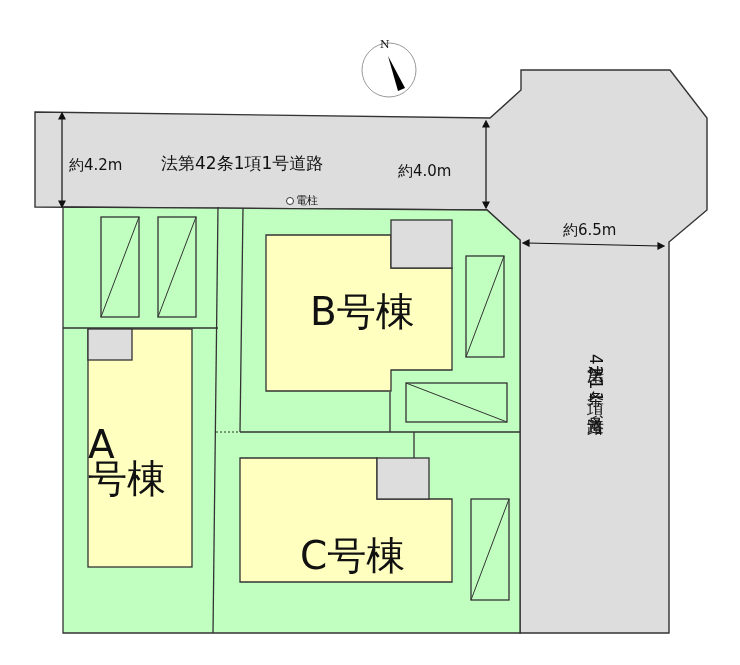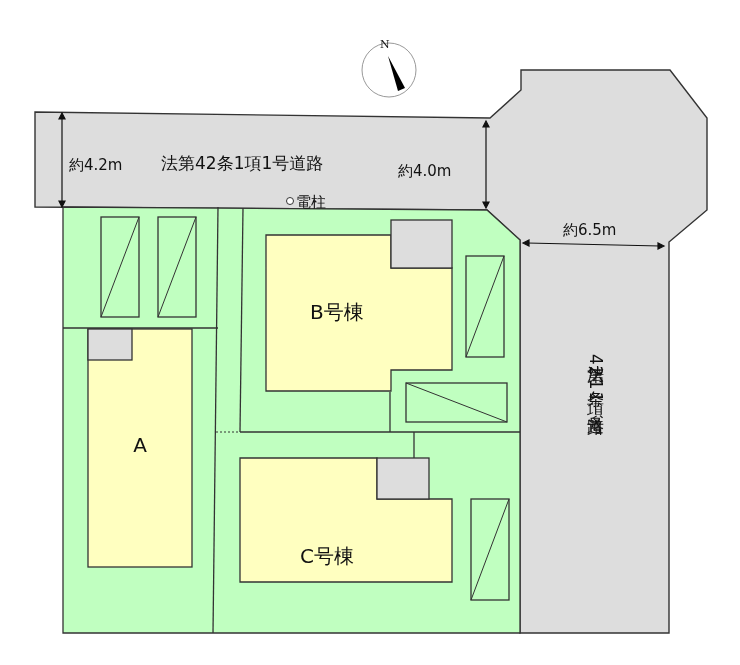--- a/index.html
+++ b/index.html
@@ -6,22 +6,22 @@
   body { width:740px; height:665px; position:relative; overflow:hidden; font-family:"DejaVu Sans", sans-serif; }
   svg { position:absolute; left:0; top:0; }
   .road { fill:#dddddd; stroke:#333; stroke-width:1.4; }
   .lot { fill:#c0ffc0; stroke:#333; stroke-width:1.3; }
   .house { fill:#ffffc0; stroke:#333; stroke-width:1.3; }
   .gray { fill:#dddddd; stroke:#333; stroke-width:1.3; }
   .park { fill:none; stroke:#333; stroke-width:1.3; }
   .lbl { position:absolute; color:#111; white-space:nowrap; }
   .road-label { font-size:17px; }
   .dim { font-size:15px; }
-  .pole { font-size:15px; }
-  .bldg { font-size:20px; text-align:center; line-height:34px; }
+  .pole { font-size:11px; }
+  .bldg { font-size:39px; line-height:34px; }
   .vert { writing-mode:vertical-rl; font-size:17px; letter-spacing:1px; }
 </style>
 </head>
 <body>
 
 <svg width="740" height="665" viewBox="0 0 740 665">
 
   <g>
     <circle cx="389" cy="70" r="27" fill="#fff" stroke="#999" stroke-width="1"></circle>
     <path d="M388 56 L405 88 L398 91 Z" fill="#000"></path>
@@ -75,15 +75,16 @@
 
 <div class="lbl road-label" style="left:161px;top:152px;">法第42条1項1号道路</div>
 <div class="lbl dim" style="left:69px;top:156px;">約4.2m</div>
 <div class="lbl dim" style="left:398px;top:162px;">約4.0m</div>
 <div class="lbl dim" style="left:563px;top:221px;">約6.5m</div>
 <div class="lbl pole" style="left:296px;top:193px;">電柱</div>
 <div class="lbl vert" style="left:585px;top:352px;">法第42条1項1号道路</div>
 <div class="lbl" style="left:380px;top:38px;font-size:11px;font-family:'DejaVu Serif',serif;">N</div>
 <div class="lbl bldg" style="left:88px;top:428px;width:104px;">
   <div>A</div>
+  <div>号棟</div>
 </div>
 <div class="lbl bldg" style="left:310px;top:295px;">B号棟</div>
 <div class="lbl bldg" style="left:300px;top:539px;">C号棟</div>
 
 </body></html>

